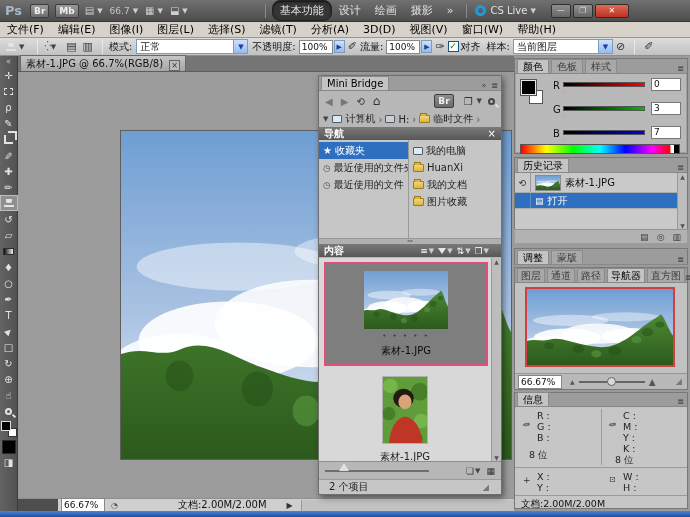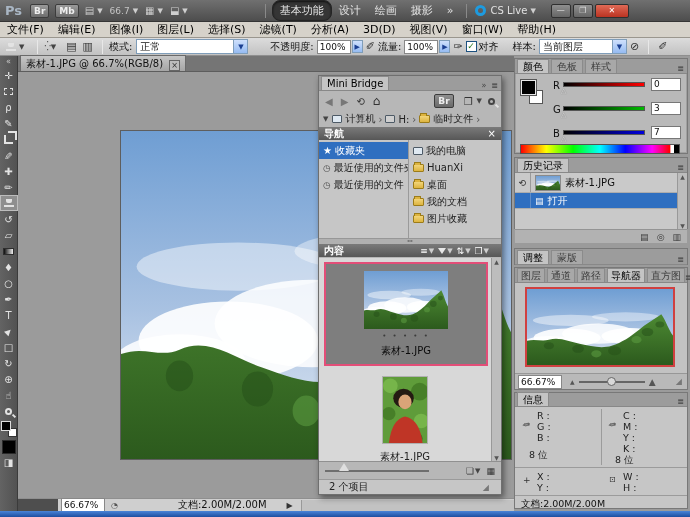--- a/index.html
+++ b/index.html
@@ -188,36 +188,36 @@
   <div id="optbar" class="abs">
     <span class="i-stamp" style="margin-left:6px"></span>
     <span class="dd" style="color:#444;margin-left:3px">▼</span>
     <span class="vsep" style="background:#9a9a9a;border-right-color:#e8e8e8"></span>
     <span style="color:#333;font-size:8px">⁛</span>
     <span class="dd" style="color:#444">▼</span>
     <span class="optico">▤</span>
     <span class="optico">▥</span>
     <span class="vsep" style="background:#9a9a9a;border-right-color:#e8e8e8"></span>
     <span>模式:</span>
-    <span class="combo" style="width:112px;margin:0 22px 0 4px">
+    <span class="combo" style="width:112px;margin:0 4px 0 4px">
       <span>正常</span>
       <span class="arr">▼</span>
     </span>
     <span>不透明度:</span>
     <span class="numfield" style="width:34px;margin-left:3px">100%</span>
     <span class="sbtn">▶</span>
     <span class="optico">✐</span>
     <span>流量:</span>
     <span class="numfield" style="width:34px;margin-left:3px">100%</span>
     <span class="sbtn">▶</span>
     <span class="optico">✑</span>
     <span class="chk">✓</span>
     <span>对齐</span>
-    <span style="margin-left:14px">样本:</span>
-    <span class="combo" style="width:88px;margin-left:3px">
+    <span style="margin-left:6px">样本:</span>
+    <span class="combo" style="width:100px;margin-left:3px">
       <span>当前图层</span>
       <span class="arr">▼</span>
     </span>
     <span class="optico">⊘</span>
     <span class="vsep" style="background:#9a9a9a;border-right-color:#e8e8e8"></span>
     <span class="optico">✐</span>
   </div>
 
   <div id="toolbox" class="abs">
     <div class="tcell" style="height:11px;font-size:8px;color:#ccc">«</div>
@@ -356,24 +356,20 @@
           </div>
       </div>
       <div style="flex:1;padding-top:2px">
         <div class="navrow">
             <span class="i-monitor"></span>
             <span>我的电脑</span>
           </div>
         <div class="navrow">
             <span class="i-folder"></span>
             <span>HuanXi</span>
-          </div>
-        <div class="navrow">
-            <span class="i-folder"></span>
-            <span>桌面</span>
           </div>
         <div class="navrow">
             <span class="i-folder"></span>
             <span>我的文档</span>
           </div>
         <div class="navrow">
             <span class="i-folder"></span>
             <span>图片收藏</span>
           </div>
       </div>

